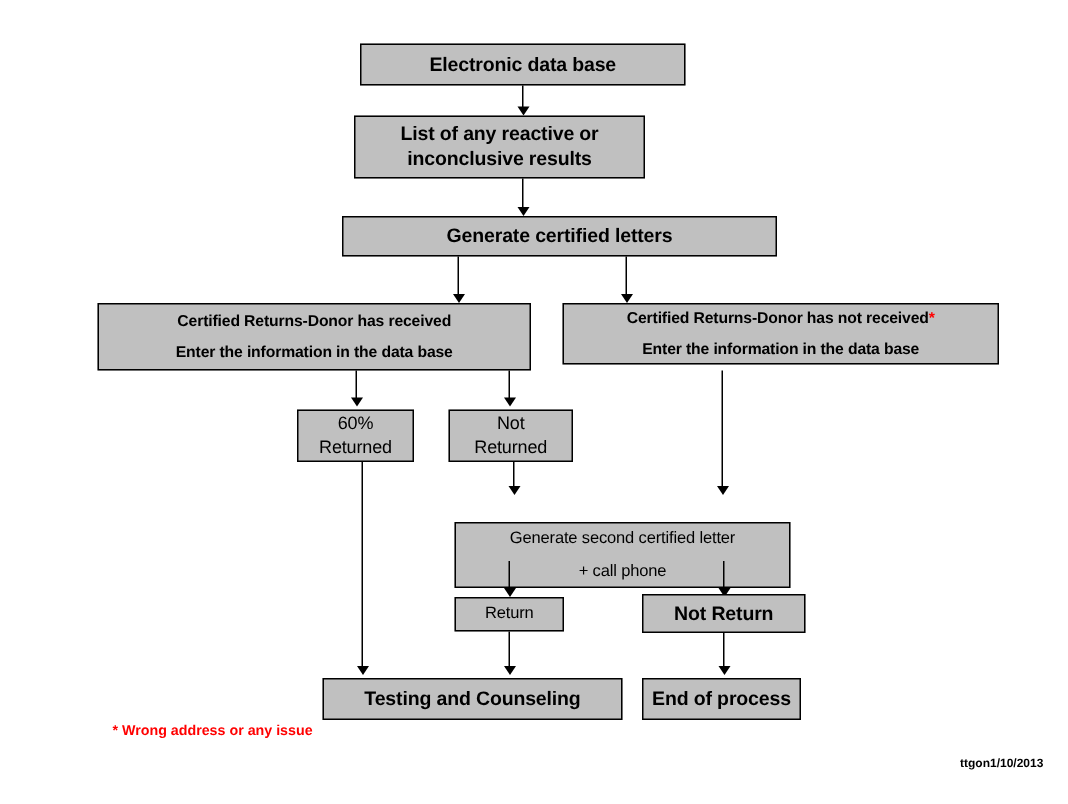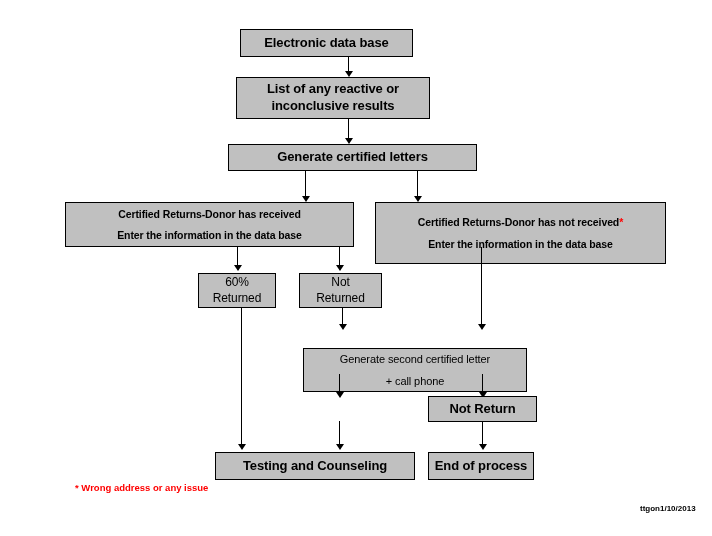--- a/index.html
+++ b/index.html
@@ -76,51 +76,51 @@
     white-space: nowrap;
     font-family: "Liberation Sans", sans-serif;
     padding-left: 12px;
   }
 </style>
 </head>
 <body>
 
 <div id="canvas">
 
-  <div class="node t-bold fs13" style="left:240px; top:29px; width:173px; height:28px;">
+  <div class="node t-bold fs13" style="left:240px; top:29px; width:217px; height:28px;">
     <span class="line">Electronic data base</span>
   </div>
 
   <div class="conn vline" style="left:348px; top:57px; height:16px;"></div>
   <div class="arrowhead" style="left:344.5px; top:71px;"></div>
 
   <div class="node t-bold fs13 two-line" style="left:236px; top:77px; width:194px; height:42px;">
     <span class="line">List of any reactive or</span>
     <span class="line">inconclusive results</span>
   </div>
 
   <div class="conn vline" style="left:348px; top:119px; height:22px;"></div>
   <div class="arrowhead" style="left:344.5px; top:138px;"></div>
 
-  <div class="node t-bold fs13" style="left:228px; top:144px; width:249px; height:27px;">
+  <div class="node t-bold fs13" style="left:228px; top:144px; width:290px; height:27px;">
     <span class="line">Generate certified letters</span>
   </div>
 
   <div class="conn vline" style="left:305px; top:171px; height:28px;"></div>
   <div class="arrowhead" style="left:301.5px; top:196px;"></div>
 
   <div class="conn vline" style="left:417px; top:171px; height:28px;"></div>
   <div class="arrowhead" style="left:413.5px; top:196px;"></div>
 
   <div class="node t-bold fs10p5 spaced" style="left:65px; top:202px; width:289px; height:45px;">
     <span class="line">Certified Returns-Donor has received</span>
     <span class="line">Enter the information in the data base</span>
   </div>
 
-  <div class="node t-bold fs10p5 spaced" style="left:375px; top:202px; width:291px; height:62px;">
+  <div class="node t-bold fs10p5 spaced" style="left:375px; top:202px; width:291px; height:41px;">
     <span class="line"><span>Certified Returns-Donor has not received</span><span class="asterisk">*</span></span>
     <span class="line">Enter the information in the data base</span>
   </div>
 
   <div class="conn vline" style="left:237px; top:247px; height:20px;"></div>
   <div class="arrowhead" style="left:233.5px; top:265px;"></div>
 
   <div class="conn vline" style="left:339px; top:247px; height:20px;"></div>
   <div class="arrowhead" style="left:335.5px; top:265px;"></div>
 
@@ -147,20 +147,23 @@
     <span class="line">Generate second certified letter</span>
     <span class="line">+ call phone</span>
   </div>
 
   <div class="conn vline" style="left:339px; top:374px; height:22px;"></div>
   <div class="arrowhead" style="left:335.5px; top:392px;"></div>
 
   <div class="conn vline" style="left:482px; top:374px; height:22px;"></div>
   <div class="arrowhead" style="left:478.5px; top:392px;"></div>
 
+  <div class="node t-reg fs11" style="left:303px; top:398px; width:73px; height:23px;">
+    <span class="line">Return</span>
+  </div>
 
   <div class="node t-bold fs13" style="left:428px; top:396px; width:109px; height:26px;">
     <span class="line">Not Return</span>
   </div>
 
   <div class="conn vline" style="left:339px; top:421px; height:25px;"></div>
   <div class="arrowhead" style="left:335.5px; top:444px;"></div>
 
   <div class="conn vline" style="left:482px; top:422px; height:24px;"></div>
   <div class="arrowhead" style="left:478.5px; top:444px;"></div>

